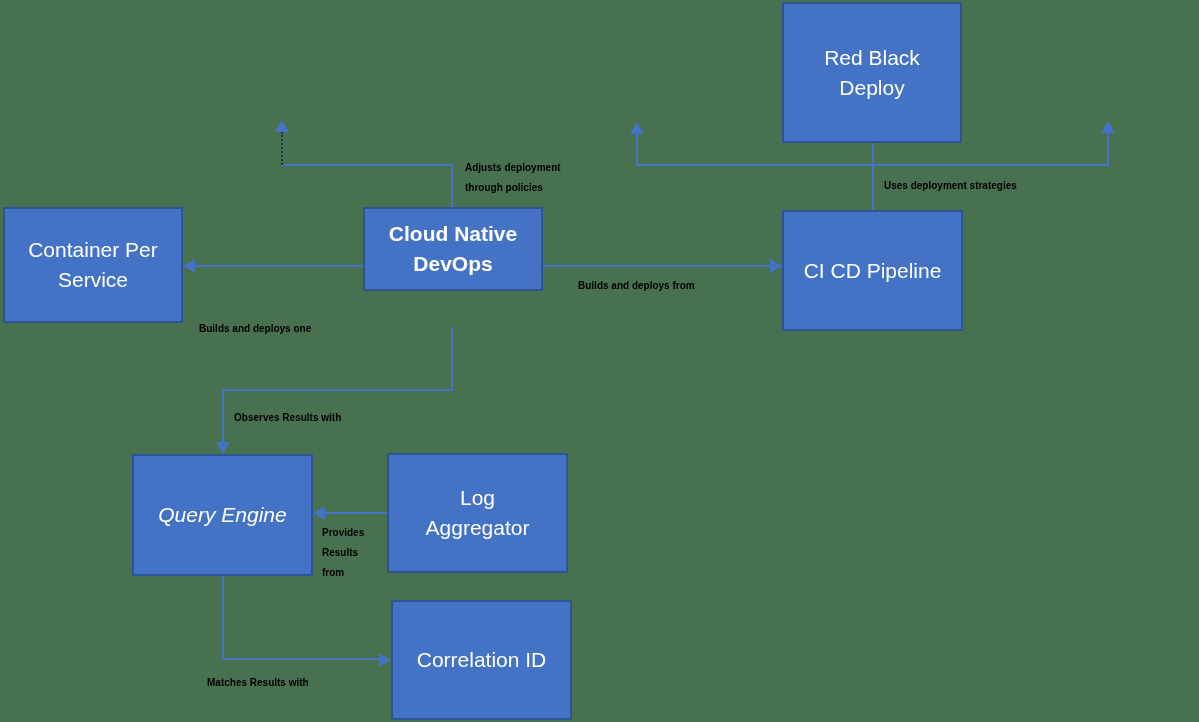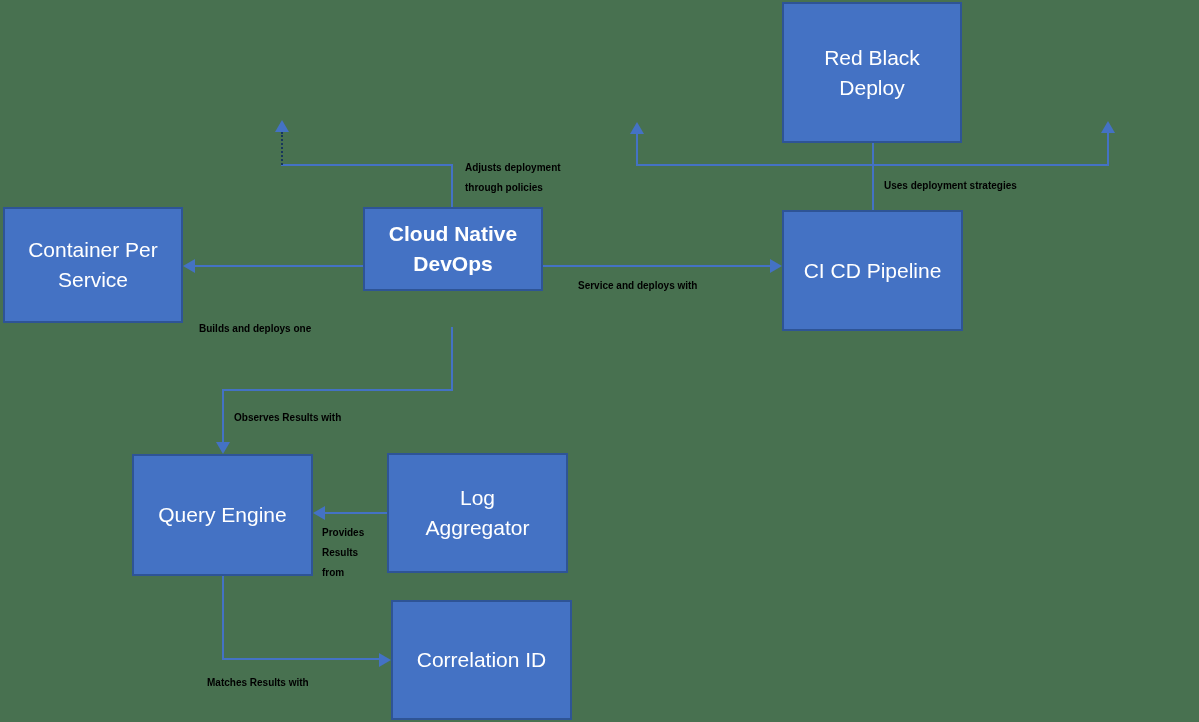--- a/index.html
+++ b/index.html
@@ -108,32 +108,32 @@
   <div class="arrow left" style="left:313px; top:506px;"></div>
 
   <div class="seg v" style="left:222px; top:576px; height:83px;"></div>
   <div class="seg h" style="left:222px; top:658px; width:158px;"></div>
   <div class="arrow right" style="left:379px; top:653px;"></div>
 
   <div class="edge-label" style="left:465px; top:158px;">Adjusts deployment
 through policies</div>
   <div class="edge-label" style="left:884px; top:176px;">Uses deployment strategies</div>
   <div class="edge-label" style="left:199px; top:276px;margin-top:43px;">Builds and deploys one</div>
-  <div class="edge-label" style="left:578px; top:276px;">Service and deploys with</div>
+  <div class="edge-label" style="left:578px; top:276px;">Builds and deploys from</div>
   <div class="edge-label" style="left:234px; top:408px;">Observes Results with</div>
   <div class="edge-label" style="left:322px; top:523px;">Provides
 Results
 from</div>
   <div class="edge-label" style="left:207px; top:673px;">Matches Results with</div>
 
   <div class="node" style="left:782px; top:2px; width:180px; height:141px;">Red Black
 Deploy</div>
   <div class="node" style="left:3px; top:207px; width:180px; height:116px;">Container Per
 Service</div>
   <div class="node" style="left:363px; top:207px; width:180px; height:84px;font-weight:bold;">Cloud Native
 DevOps</div>
   <div class="node" style="left:782px; top:210px; width:181px; height:121px;">CI CD Pipeline</div>
-  <div class="node" style="left:132px; top:454px; width:181px; height:122px;">Query Engine</div>
+  <div class="node" style="left:132px; top:454px; width:181px; height:122px;font-style:italic;">Query Engine</div>
   <div class="node" style="left:391px; top:600px; width:181px; height:120px;">Correlation ID</div>
   <div class="node" style="left:387px; top:453px; width:181px; height:120px;">Log
 Aggregator</div>
 
 </div>
 
 </body></html>

